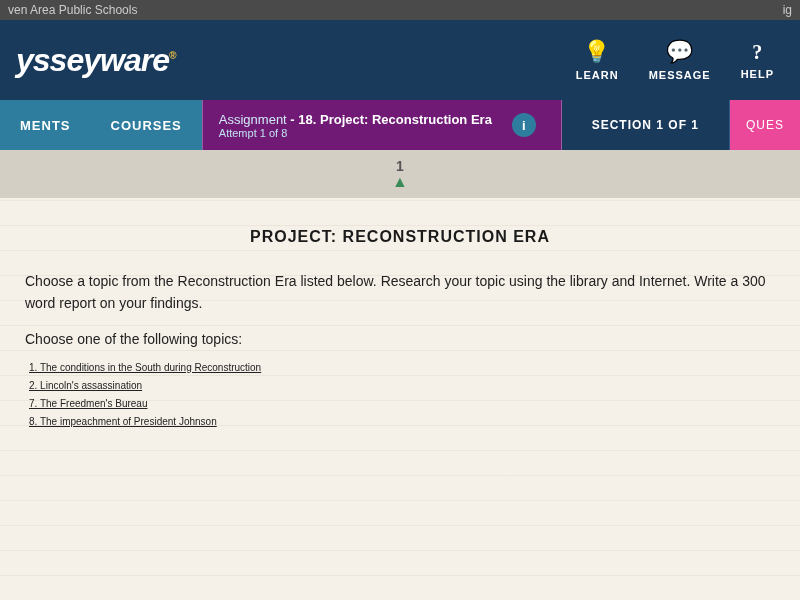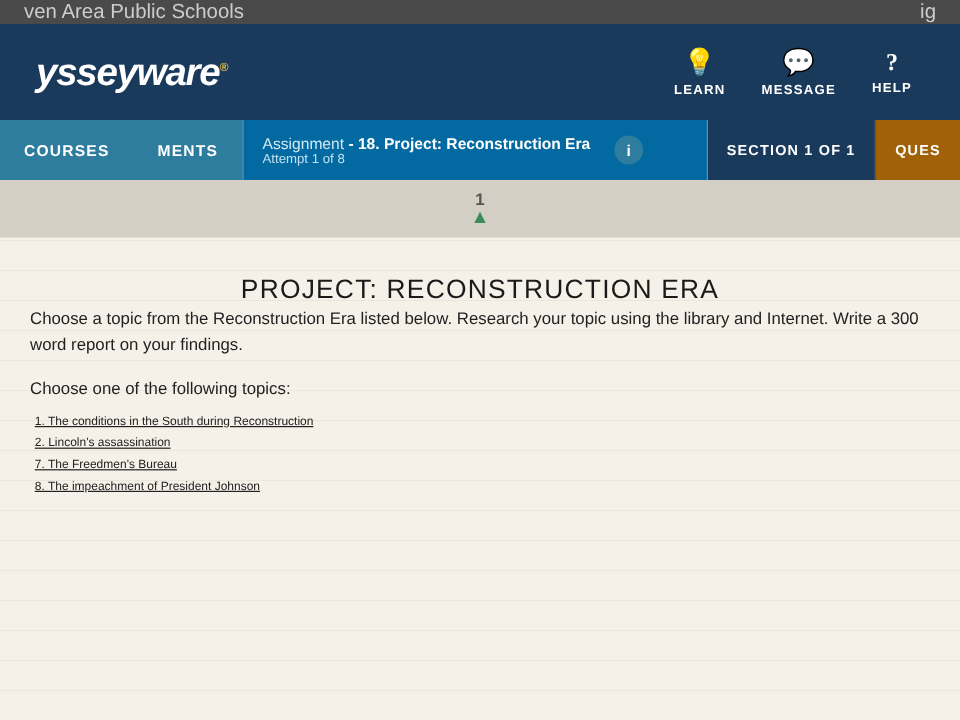--- a/index.html
+++ b/index.html
@@ -8,36 +8,36 @@
       width: 800px;
       height: 600px;
       overflow: hidden;
       background: #e8e0d0;
     }
 
     
     .browser-bar {
       background: #4a4a4a;
       color: #ccc;
-      font-size: 17px;
-      padding: 2px 20px;
+      font-size: 12px;
+      padding: 2px 8px;
       height: 20px;
       display: flex;
       align-items: center;
       justify-content: space-between;
     }
 
     
     .main-header {
       background: #1a3a5c;
       height: 80px;
       display: flex;
       align-items: center;
       justify-content: space-between;
-      padding: 0 30px;
+      padding: 0 16px;
       position: relative;
     }
 
     .logo-area {
       display: flex;
       align-items: center;
     }
 
     .logo-text {
       color: #ffffff;
@@ -94,21 +94,21 @@
       align-items: center;
       padding: 0 20px;
       color: #ffffff;
       font-size: 13px;
       font-weight: bold;
       letter-spacing: 1px;
       cursor: pointer;
     }
 
     .assignment-section {
-      background: #0369a1;
+      background: #701a75;
       display: flex;
       align-items: center;
       padding: 0 16px;
       flex: 1;
       gap: 10px;
       border-left: 1px solid rgba(255,255,255,0.3);
       border-right: 1px solid rgba(255,255,255,0.3);
     }
 
     .assignment-info {
@@ -143,37 +143,37 @@
       color: white;
       font-size: 13px;
       font-weight: bold;
       margin-left: 10px;
       cursor: pointer;
     }
 
     .section-badge {
       background: #1a3a5c;
       color: #ffffff;
+      padding: 0 30px;
+      display: flex;
+      align-items: center;
+      font-size: 12px;
+      font-weight: bold;
+      letter-spacing: 1px;
+      white-space: nowrap;
+    }
+
+    .ques-badge {
+      background: #ec4899;
+      color: #ffffff;
       padding: 0 16px;
       display: flex;
       align-items: center;
       font-size: 12px;
-      font-weight: bold;
-      letter-spacing: 1px;
-      white-space: nowrap;
-    }
-
-    .ques-badge {
-      background: #a16207;
-      color: #ffffff;
-      padding: 0 16px;
-      display: flex;
-      align-items: center;
-      font-size: 12px;
-      font-weight: bold;
+      font-weight: normal;
       letter-spacing: 1px;
       border-left: 1px solid #2e5a8c;
       white-space: nowrap;
       min-width: 60px;
     }
 
     
     .progress-area {
       background: #d4cfc4;
       display: flex;
@@ -205,23 +205,24 @@
         0deg,
         transparent,
         transparent 24px,
         rgba(180,170,150,0.15) 24px,
         rgba(180,170,150,0.15) 25px
       );
     }
 
     .project-title {
       text-align: center;
-      font-size: 22px;
-      font-weight: normal;
+      font-size: 16px;
+      font-weight: bold;
       color: #1a1a1a;
+      margin-bottom: 24px;
       letter-spacing: 1px;
     }
 
     .content-text {
       font-size: 14px;
       color: #222;
       line-height: 1.6;
       margin-bottom: 16px;
     }
 
@@ -272,24 +273,24 @@
 
     <div class="header-icon-item">
       <span class="icon-shape" style="font-size:20px; font-weight:bold; font-family:serif;">?</span>
       <span class="icon-label">HELP</span>
     </div>
   </div>
 </div>
 
 <div class="nav-bar">
   <div class="nav-item">
+    <span>MENTS</span>
+  </div>
+  <div class="nav-item">
     <span>COURSES</span>
-  </div>
-  <div class="nav-item">
-    <span>MENTS</span>
   </div>
 
   <div class="assignment-section">
     <div class="assignment-info">
       <div class="assignment-title">
         <span class="label">Assignment</span><span> - 18. Project: Reconstruction Era</span>
       </div>
       <div class="assignment-attempt">Attempt 1 of 8</div>
     </div>
     <div class="info-icon">i</div>

